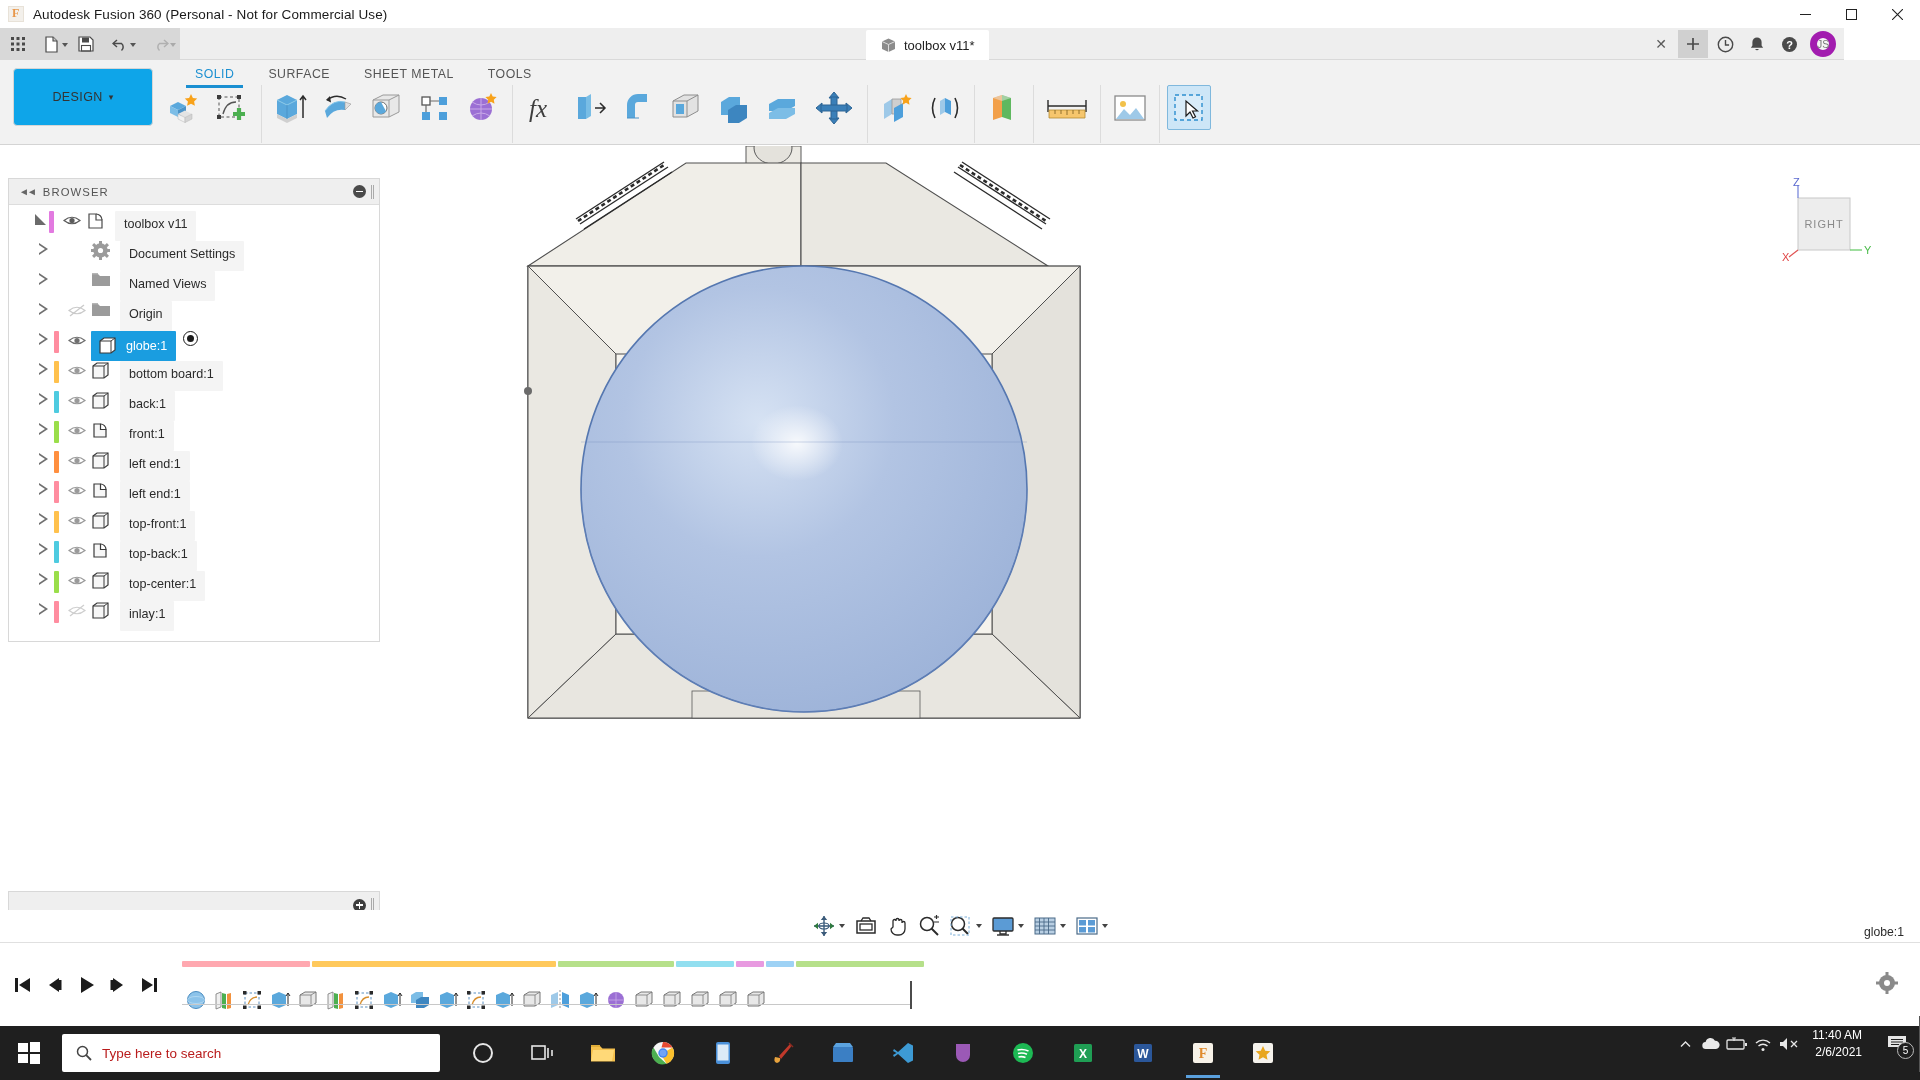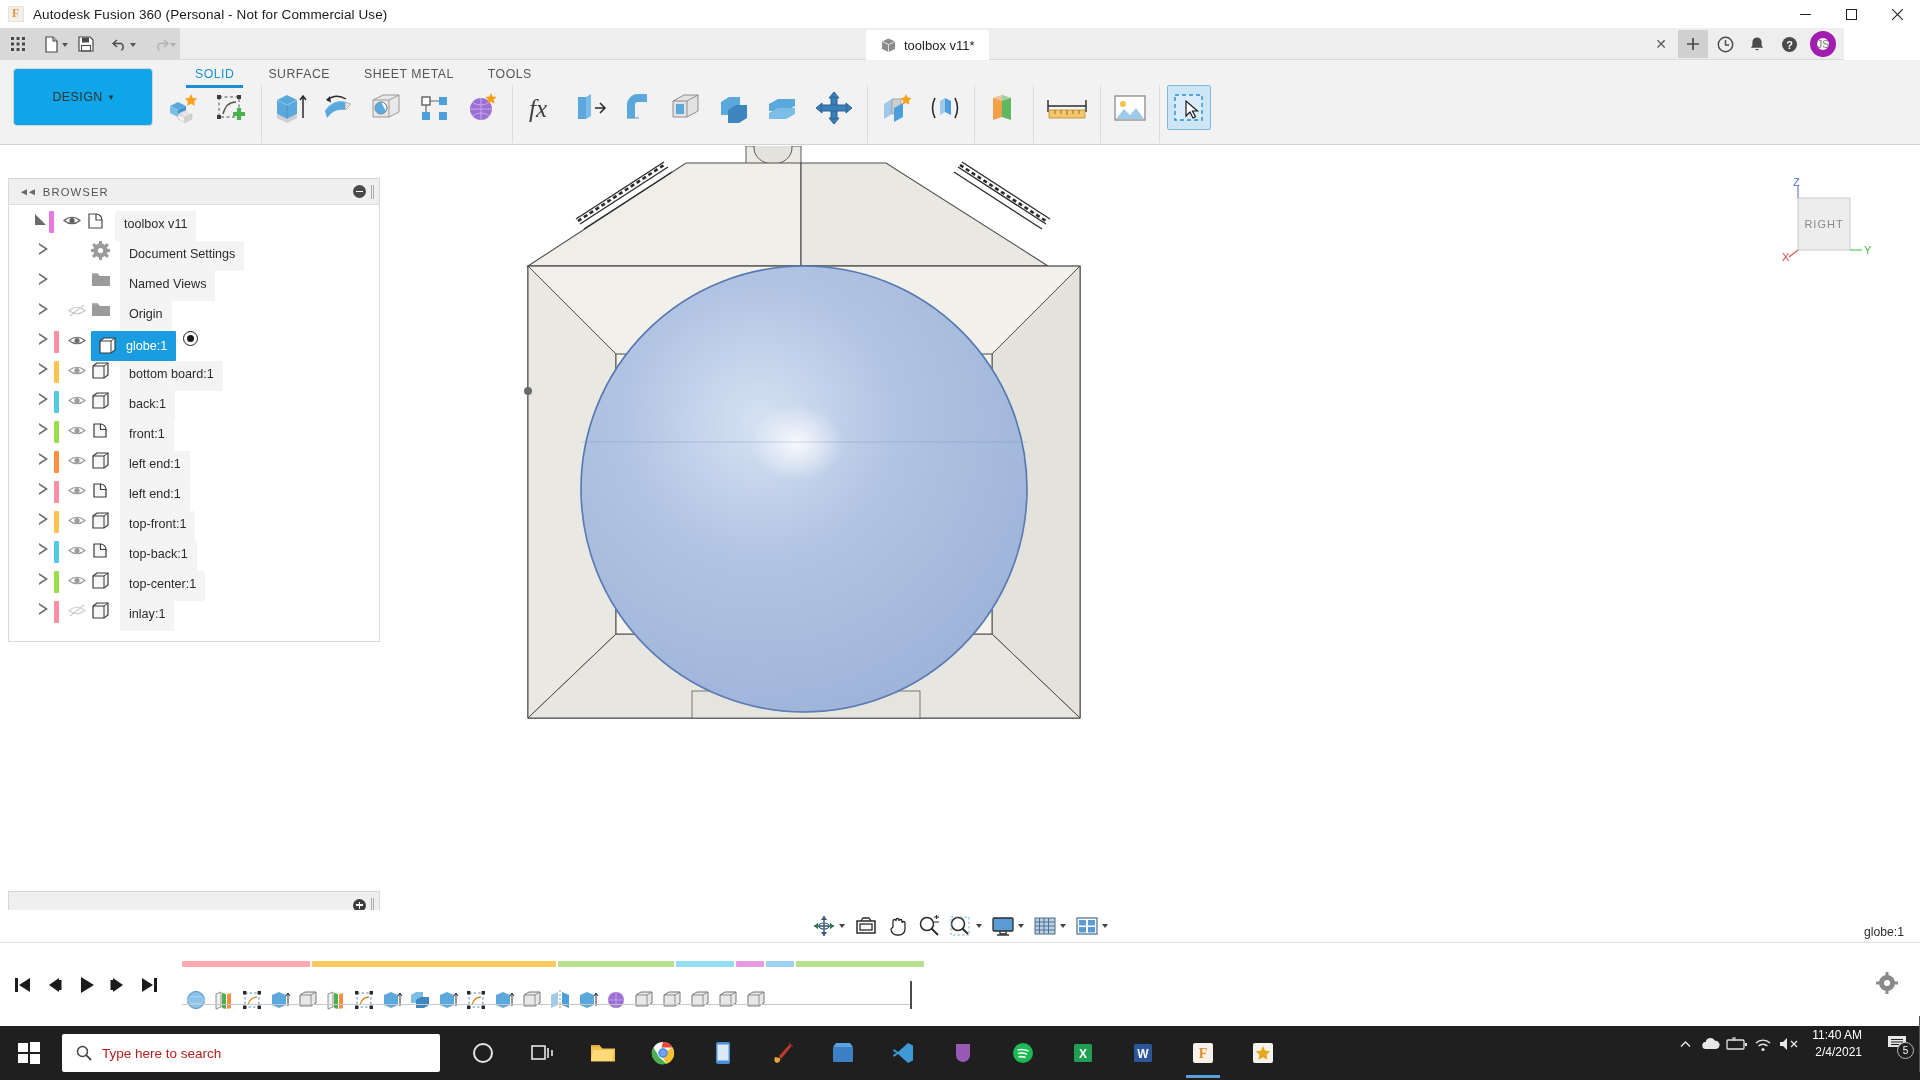--- a/index.html
+++ b/index.html
@@ -1422,21 +1422,21 @@
           </svg>
       </div>
       <div class="tray-ico">
         <svg width="20" height="14" viewBox="0 0 20 14">
             <path d="M1 5 h3 l4 -4 v12 l-4 -4 h-3 z" fill="#e6e6e6"></path>
             <path d="M12 4 l6 6 M18 4 l-6 6" stroke="#e6e6e6" stroke-width="1.3"></path>
           </svg>
       </div>
       <div class="clock">
         <span>11:40 AM</span>
-        <span>2/4/2021</span>
+        <span>2/6/2021</span>
       </div>
       <div class="notif">
         <svg width="20" height="18" viewBox="0 0 20 18">
             <path d="M1 1 h18 v11 l-5 0 l-3 4 v-4 h-10 z" fill="#e6e6e6"></path>
           <g stroke="#1f1f1f" stroke-width="1.1">
               <path d="M4 4.5 h12 M4 7 h12 M4 9.5 h8"></path>
             </g>
           </svg>
         <span class="notif-badge">5</span>
       </div>

